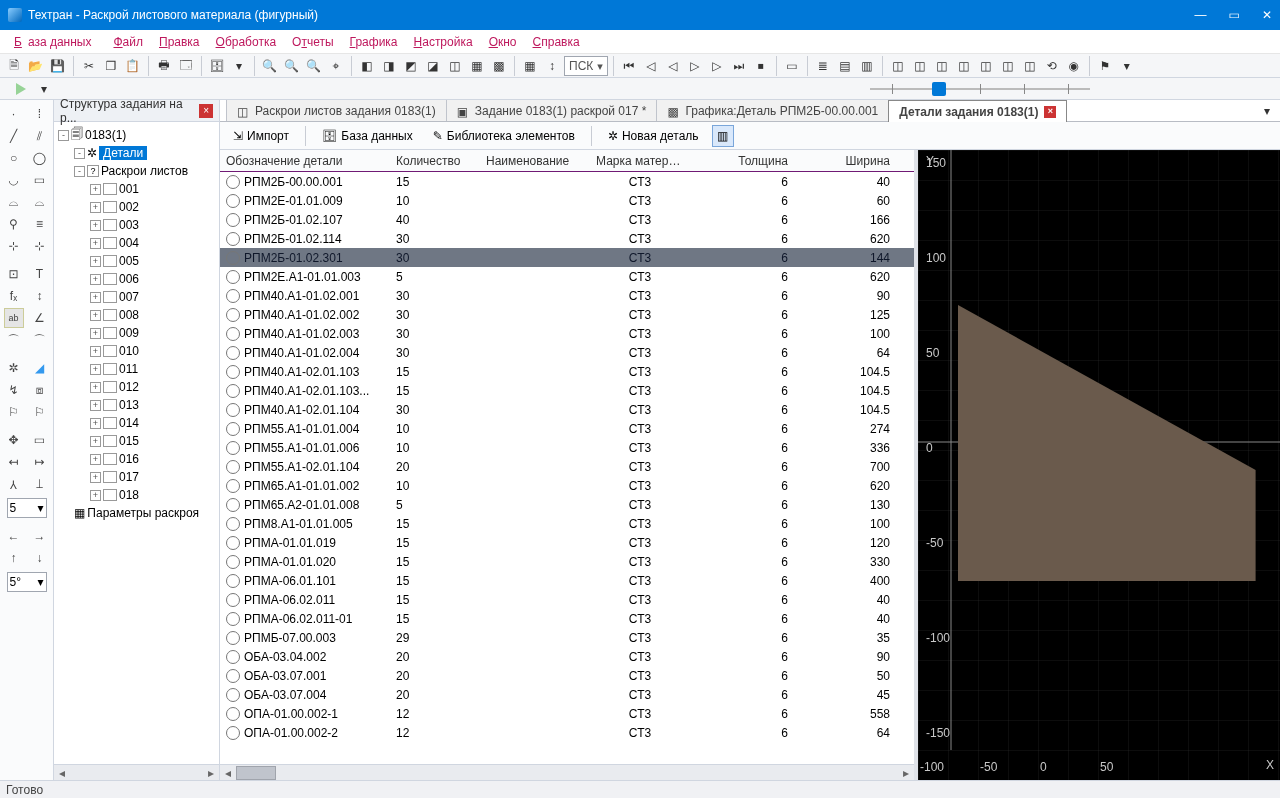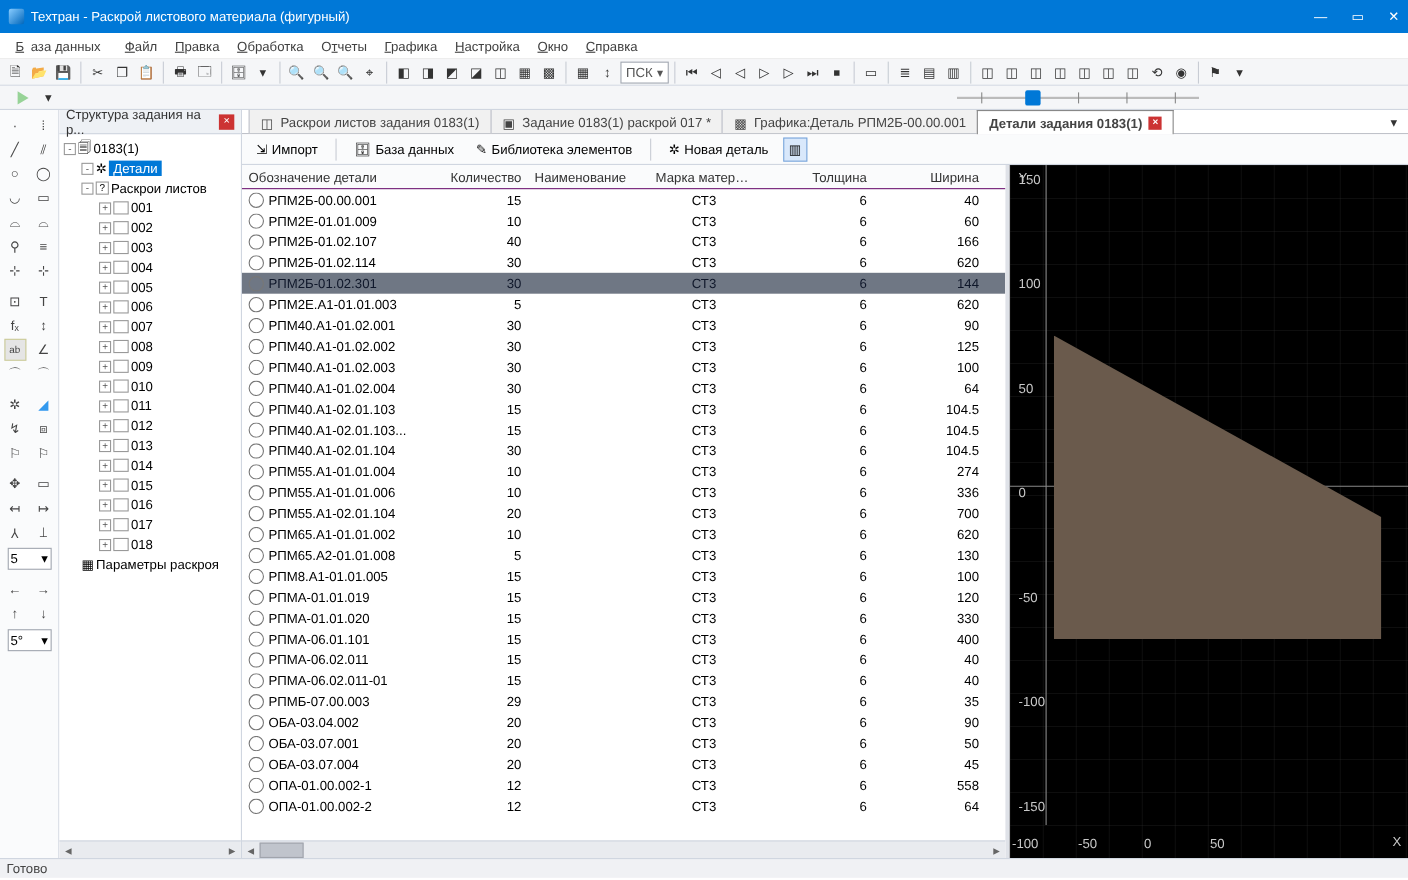--- a/index.html
+++ b/index.html
@@ -1,20 +1,20 @@
 <!DOCTYPE html>
 <html><head>
 <meta charset="utf-8">
 <style>
 * { margin:0; padding:0; box-sizing:border-box; font-family:"Segoe UI","Tahoma",sans-serif; font-size:12px; }
 body { width:1280px; height:800px; background:#fff; overflow:hidden; }
 .titlebar{height:30px;background:#0078d7;color:#fff;display:flex;align-items:center;padding:0 8px;}
 .titlebar .ticon{width:14px;height:14px;margin-right:6px;background:linear-gradient(135deg,#8cf,#06b);border-radius:2px;}
 .titlebar .wbtns{margin-left:auto;display:flex;gap:22px;font-size:14px}
-.menubar{height:24px;display:flex;align-items:center;gap:4px;padding:0 8px;color:#404040;border-bottom:1px solid #e6e6e6}
+.menubar{height:24px;display:flex;align-items:center;gap:4px;padding:0 8px;color:#be185d;border-bottom:1px solid #e6e6e6}
 .menubar span{padding:2px 6px;cursor:default}
 .menubar span u{text-decoration:underline}
 .toolbars{display:flex;flex-wrap:wrap;align-items:center;padding:2px 4px;border-bottom:1px solid #d0d6e0;gap:2px;background:#f5f6f8}
 .tbtn{width:20px;height:20px;border:1px solid transparent;display:inline-flex;align-items:center;justify-content:center;color:#333}
 .sep{width:1px;height:20px;background:#c8ccd4;margin:0 3px}
 .combo{height:20px;border:1px solid #a0a6b0;background:#fff;font-size:11px;padding:0 4px;display:inline-flex;align-items:center;gap:4px;color:#555}
 .sliderrow{height:22px;display:flex;align-items:center;padding:2px 6px;border-bottom:1px solid #d0d6e0;background:#f5f6f8;gap:8px}
 .slider{flex:0 0 220px;position:relative;height:14px}
 .slider .track{position:absolute;left:0;right:0;top:6px;height:2px;background:#bbb}
 .slider .tick{position:absolute;top:2px;width:1px;height:10px;background:#888}
@@ -41,21 +41,21 @@
 .tab.active{background:#fff;border-color:#888;position:relative;top:1px;font-weight:bold}
 .toolbar2{height:28px;display:flex;align-items:center;gap:6px;padding:0 6px;background:#fafbfc;border-bottom:1px solid #d0d6e0}
 .tb2{height:22px;display:flex;align-items:center;gap:4px;padding:0 6px;border:1px solid transparent}
 .togglesel{width:22px;height:22px;border:1px solid #7aa6da;background:#d9e8fb;display:flex;align-items:center;justify-content:center}
 .content{flex:1;display:flex;overflow:hidden}
 .tablewrap{flex:1;display:flex;flex-direction:column;overflow:hidden;background:#fff;border-right:4px solid #dfe2e8}
 .thead,.trow{display:flex;align-items:center;height:19px}
 .thead{height:22px;border-bottom:1px solid #701a75;background:#fafbfc;font-size:11px;color:#333}
 .cell{padding:0 6px;overflow:hidden;text-overflow:ellipsis;white-space:nowrap;border-right:0px solid #eee}
 .c-name{flex:0 0 170px;display:flex;align-items:center;gap:4px}
-.c-qty{flex:0 0 90px;text-align:right}
+.c-qty{flex:0 0 90px;}
 .c-nm2{flex:0 0 110px}
 .c-mat{flex:0 0 100px}
 .c-th{flex:0 0 104px;text-align:right}
 .c-w{flex:0 0 102px;text-align:right}
 .gearic{width:14px;height:14px;border:1px solid #777;border-radius:50%;position:relative}
 .tbody{flex:1;overflow:auto}
 .trow.sel{background:#6f7784;color:#0f172a}
 .preview{flex:0 0 362px;background:#000;position:relative;color:#c8c8c8;font-size:10px}
 .preview .axislbl{position:absolute}
 .preview .grid{position:absolute;inset:0}

